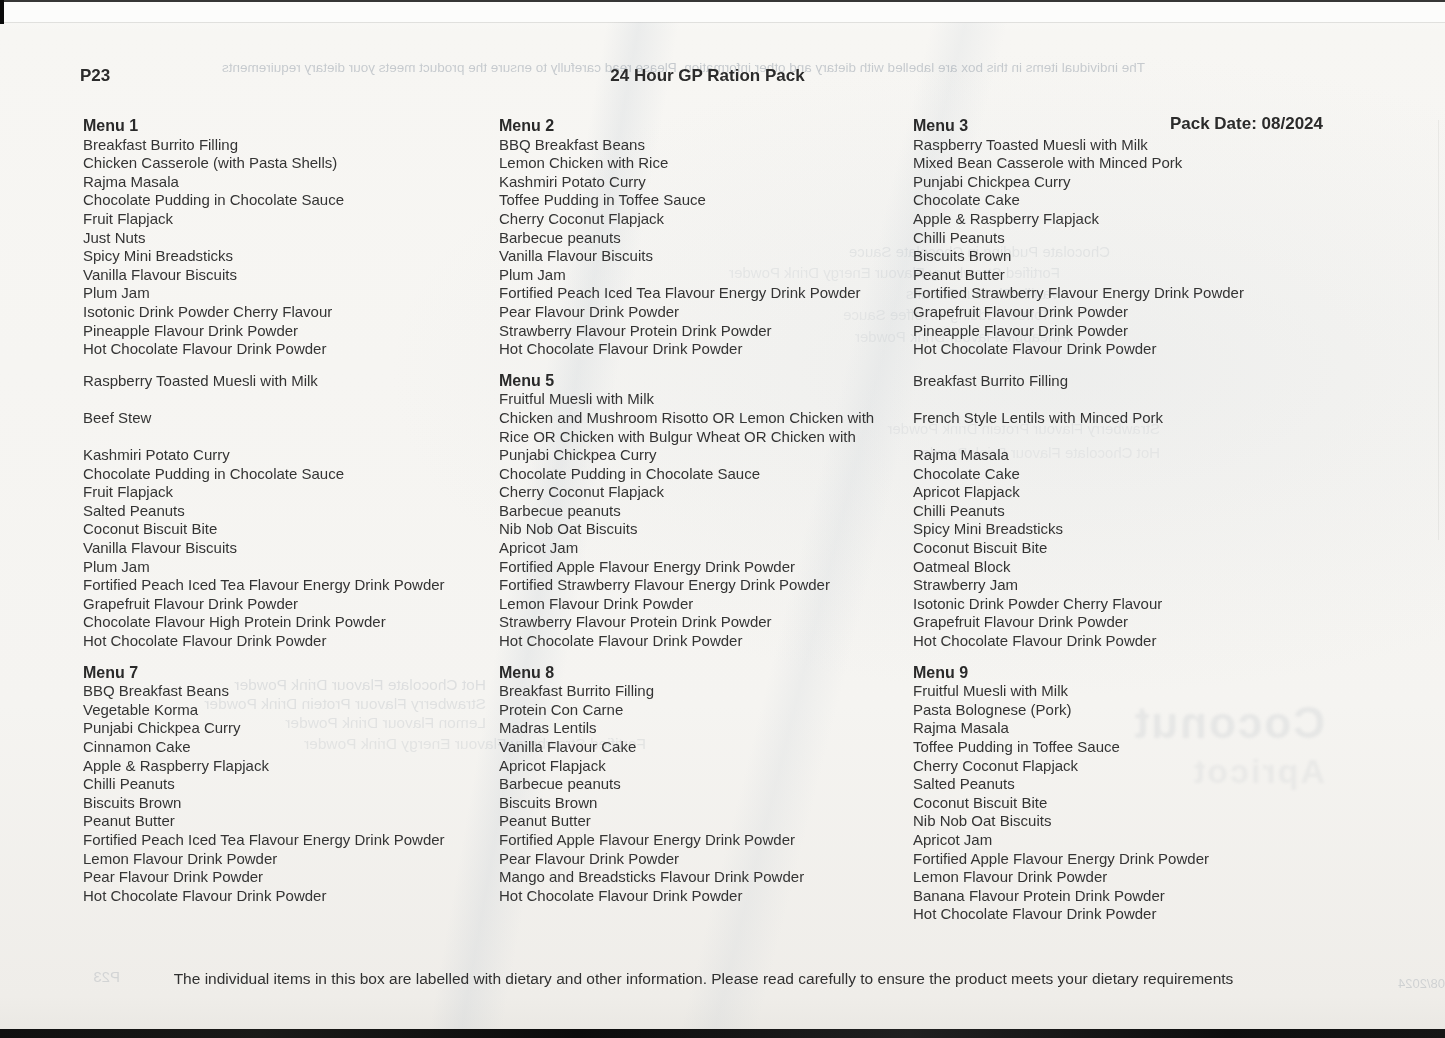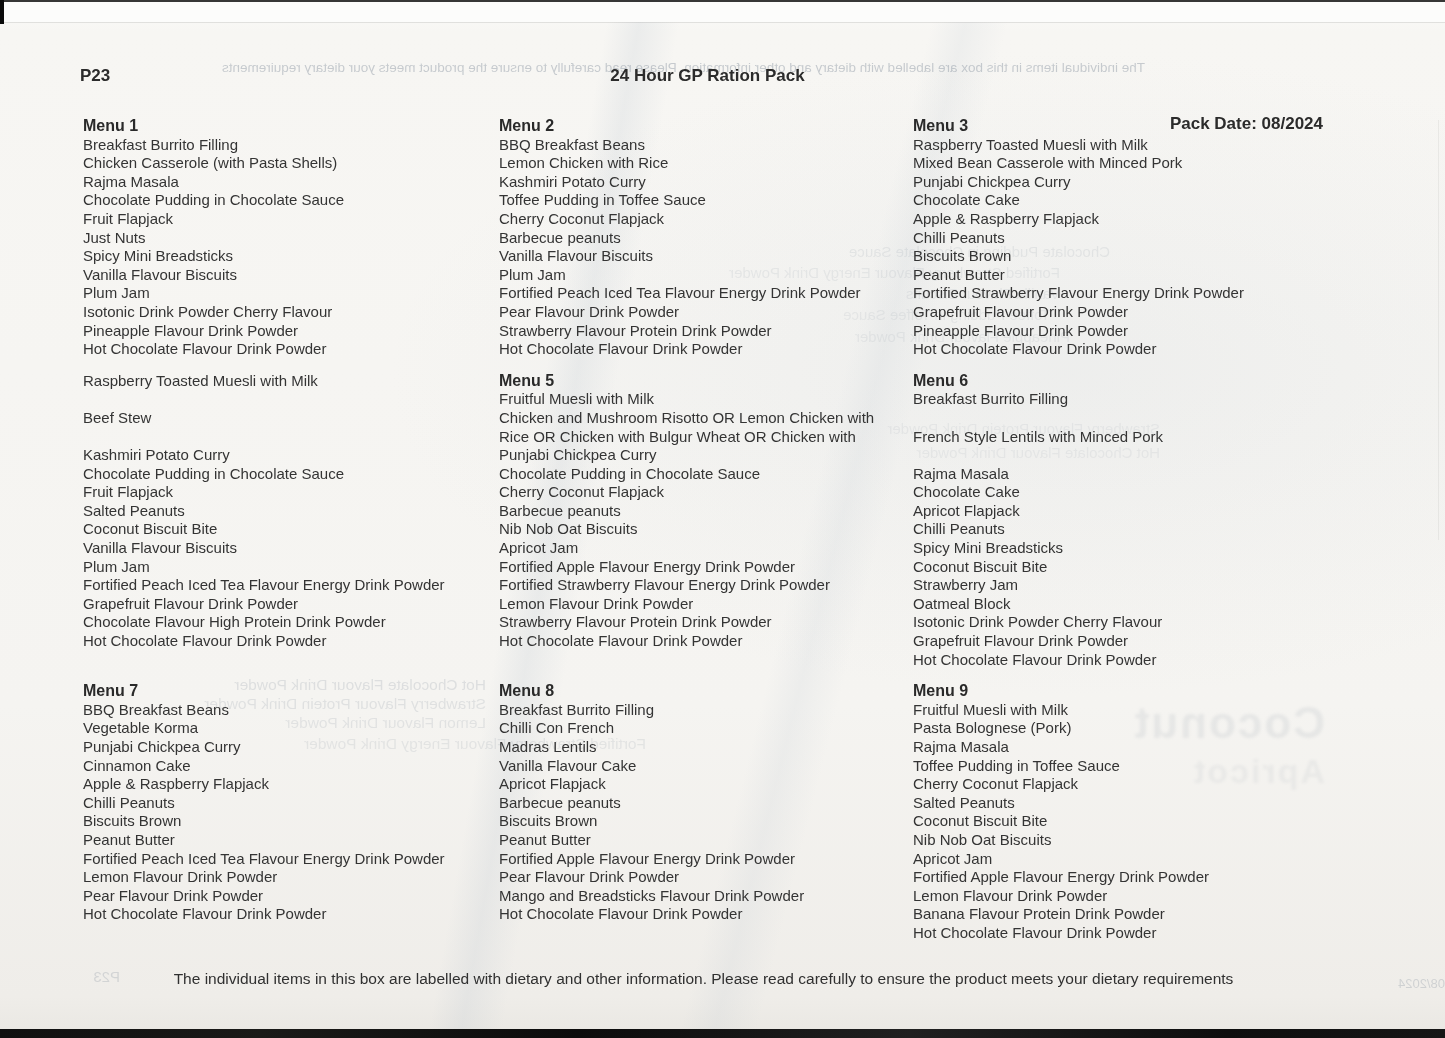--- a/index.html
+++ b/index.html
@@ -168,33 +168,32 @@
         <div class="menu-line">Barbecue peanuts</div>
         <div class="menu-line">Nib Nob Oat Biscuits</div>
         <div class="menu-line">Apricot Jam</div>
         <div class="menu-line">Fortified Apple Flavour Energy Drink Powder</div>
         <div class="menu-line">Fortified Strawberry Flavour Energy Drink Powder</div>
         <div class="menu-line">Lemon Flavour Drink Powder</div>
         <div class="menu-line">Strawberry Flavour Protein Drink Powder</div>
         <div class="menu-line">Hot Chocolate Flavour Drink Powder</div>
       </div>
       <div class="menu">
-        <div class="menu-title">Menu 6</div>
         <div class="menu-line">Breakfast Burrito Filling</div>
         <div class="menu-line"></div>
         <div class="menu-line">French Style Lentils with Minced Pork</div>
         <div class="menu-line"></div>
         <div class="menu-line">Rajma Masala</div>
         <div class="menu-line">Chocolate Cake</div>
         <div class="menu-line">Apricot Flapjack</div>
         <div class="menu-line">Chilli Peanuts</div>
         <div class="menu-line">Spicy Mini Breadsticks</div>
         <div class="menu-line">Coconut Biscuit Bite</div>
+        <div class="menu-line">Oatmeal Block</div>
         <div class="menu-line">Strawberry Jam</div>
-        <div class="menu-line">Oatmeal Block</div>
         <div class="menu-line">Isotonic Drink Powder Cherry Flavour</div>
         <div class="menu-line">Grapefruit Flavour Drink Powder</div>
         <div class="menu-line">Hot Chocolate Flavour Drink Powder</div>
       </div>
       <div class="menu">
         <div class="menu-title">Menu 7</div>
         <div class="menu-line">BBQ Breakfast Beans</div>
         <div class="menu-line">Vegetable Korma</div>
         <div class="menu-line">Punjabi Chickpea Curry</div>
         <div class="menu-line">Cinnamon Cake</div>
@@ -203,21 +202,21 @@
         <div class="menu-line">Biscuits Brown</div>
         <div class="menu-line">Peanut Butter</div>
         <div class="menu-line">Fortified Peach Iced Tea Flavour Energy Drink Powder</div>
         <div class="menu-line">Lemon Flavour Drink Powder</div>
         <div class="menu-line">Pear Flavour Drink Powder</div>
         <div class="menu-line">Hot Chocolate Flavour Drink Powder</div>
       </div>
       <div class="menu">
         <div class="menu-title">Menu 8</div>
         <div class="menu-line">Breakfast Burrito Filling</div>
-        <div class="menu-line">Chilli Con French</div>
+        <div class="menu-line">Protein Con Carne</div>
         <div class="menu-line">Madras Lentils</div>
         <div class="menu-line">Vanilla Flavour Cake</div>
         <div class="menu-line">Apricot Flapjack</div>
         <div class="menu-line">Barbecue peanuts</div>
         <div class="menu-line">Biscuits Brown</div>
         <div class="menu-line">Peanut Butter</div>
         <div class="menu-line">Fortified Apple Flavour Energy Drink Powder</div>
         <div class="menu-line">Pear Flavour Drink Powder</div>
         <div class="menu-line">Mango and Breadsticks Flavour Drink Powder</div>
         <div class="menu-line">Hot Chocolate Flavour Drink Powder</div>

